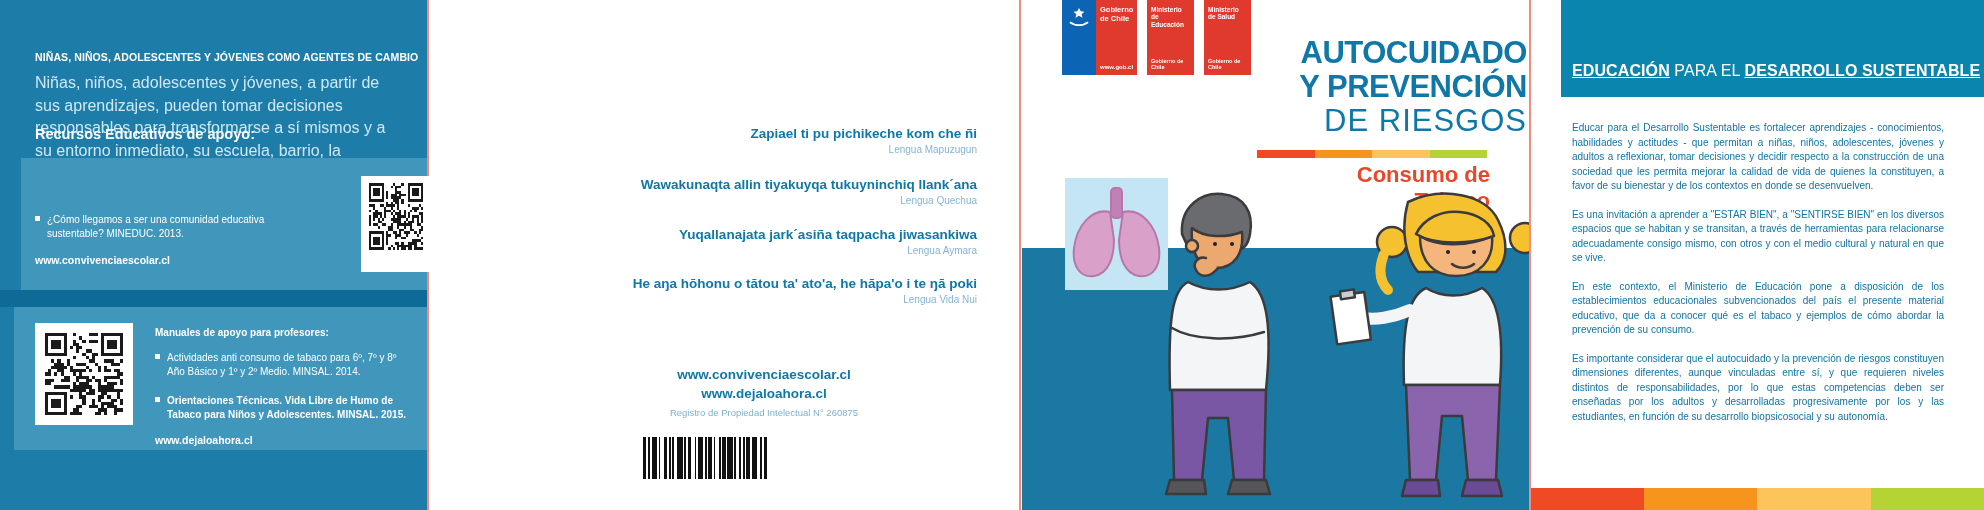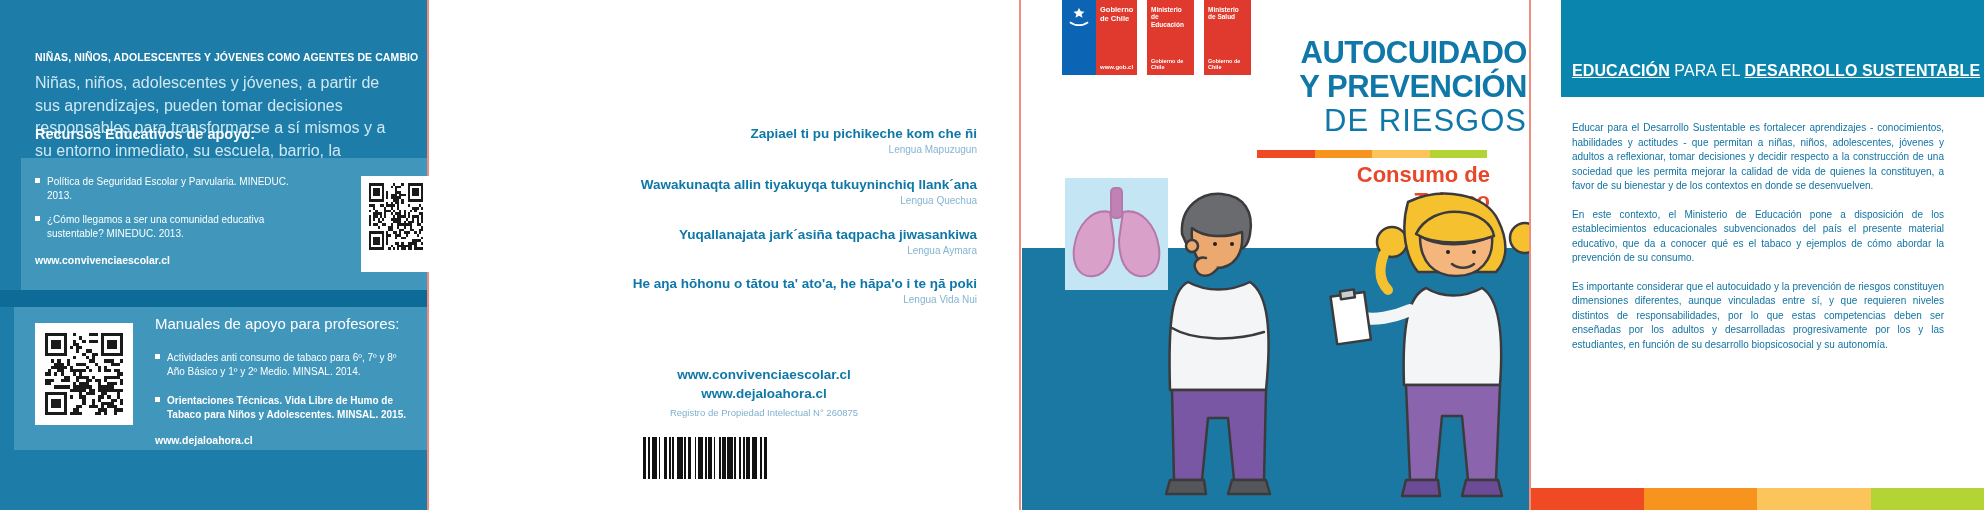--- a/index.html
+++ b/index.html
@@ -21,21 +21,21 @@
   .box2 { left:14px; top:307px; width:413px; height:143px; background:#4096bb; }
   .p1-divider { left:0; top:290px; width:427px; height:17px; background:#0e6b97; }
   .bullet { display:flex; color:#fff; font-size:10px; line-height:1.35; }
   .bullet::before { content:""; flex:none; width:5px; height:5px; background:#fff; margin:3px 7px 0 0; }
   .b1-item1 { left:14px; top:17px;  width:278px; }
   .b1-item2 { left:14px; top:55px;  width:278px; }
   .b1-link  { left:14px; top:96px;  font-size:10.5px; font-weight:bold; color:#fff; }
   .qr-box { background:#fff; padding:7px; z-index:3; }
   .qr1 { left:340px; top:18px; width:70px; height:96px; padding:7px 8px 22px 8px; }
   .qr2 { left:21px;  top:16px; width:98px; height:102px; padding:10px; }
-  .b2-head  { left:141px; top:8px; font-size:15px; font-weight:normal; color:#fff; }
+  .b2-head  { left:141px; top:20px; font-size:10px; font-weight:bold; color:#fff; }
   .b2-item1 { left:141px; top:44px; width:258px; }
   .b2-item2 { left:141px; top:87px; width:258px;font-weight:bold; }
   .b2-link  { left:141px; top:127px; font-size:10.5px; font-weight:bold; color:#fff; }
 
   
   .fold { top:0; width:2px; height:510px; background:#f08d7f; z-index:2; }
   .fold1 { left:427px; } .fold2 { left:1019px; } .fold3 { left:1529px; }
 
   
   .p2-title { left:452px; top:33px; color:#0f78a8; font-weight:bold; font-size:17.5px; line-height:1; }
@@ -86,21 +86,20 @@
 <body>
 
 <div class="canvas">
 
   <section class="abs p1">
     <div class="abs p1-heading">NIÑAS, NIÑOS, ADOLESCENTES Y JÓVENES COMO AGENTES DE CAMBIO</div>
     <div class="abs p1-intro">Niñas, niños, adolescentes y jóvenes, a partir de sus aprendizajes, pueden tomar decisiones responsables para transformarse a sí mismos y a su entorno inmediato, su escuela, barrio, la sociedad en que están insertos.</div>
     <div class="abs p1-res-head">Recursos Educativos de apoyo:</div>
 
     <div class="abs box1">
-      <div class="abs bullet b1-item1">Política de Seguridad Escolar y Parvularia. MINEDUC. 2013.</div>
       <div class="abs bullet b1-item2">¿Cómo llegamos a ser una comunidad educativa sustentable? MINEDUC. 2013.</div>
       <div class="abs b1-link">www.convivenciaescolar.cl</div>
       <div class="abs qr-box qr1"><svg viewBox="0 0 25 25" width="100%" height="100%" preserveAspectRatio="none" shape-rendering="crispEdges">
             <rect x="11" y="0" width="1" height="1" fill="#1a1a1a"></rect>
             <rect x="15" y="0" width="1" height="1" fill="#1a1a1a"></rect>
             <rect x="10" y="1" width="1" height="1" fill="#1a1a1a"></rect>
             <rect x="12" y="1" width="1" height="1" fill="#1a1a1a"></rect>
             <rect x="13" y="1" width="1" height="1" fill="#1a1a1a"></rect>
             <rect x="14" y="1" width="1" height="1" fill="#1a1a1a"></rect>
             <rect x="12" y="2" width="1" height="1" fill="#1a1a1a"></rect>
@@ -661,20 +660,21 @@
       <span style="background: rgb(251, 197, 92);"></span>
       <span style="background: rgb(180, 211, 52);"></span>
   </div>
   <div class="abs cover-sub">Consumo de Tabaco</div>
 
   <section class="abs edu-band">
     <div class="edu-band-title"><b>EDUCACIÓN</b> <span>PARA EL</span> <b>DESARROLLO SUSTENTABLE</b></div>
   </section>
   <div class="abs edu-paras">
     <p>Educar para el Desarrollo Sustentable es fortalecer aprendizajes - conocimientos, habilidades y actitudes - que permitan a niñas, niños, adolescentes, jóvenes y adultos a reflexionar, tomar decisiones y decidir respecto a la construcción de una sociedad que les permita mejorar la calidad de vida de quienes la constituyen, a favor de su bienestar y de los contextos en donde se desenvuelven.</p>
+    <p>Es una invitación a aprender a "ESTAR BIEN", a "SENTIRSE BIEN" en los diversos espacios que se habitan y se transitan, a través de herramientas para relacionarse adecuadamente consigo mismo, con otros y con el medio cultural y natural en que se vive.</p>
     <p>En este contexto, el Ministerio de Educación pone a disposición de los establecimientos educacionales subvencionados del país el presente material educativo, que da a conocer qué es el tabaco y ejemplos de cómo abordar la prevención de su consumo.</p>
     <p>Es importante considerar que el autocuidado y la prevención de riesgos constituyen dimensiones diferentes, aunque vinculadas entre sí, y que requieren niveles distintos de responsabilidades, por lo que estas competencias deben ser enseñadas por los adultos y desarrolladas progresivamente por los y las estudiantes, en función de su desarrollo biopsicosocial y su autonomía.</p>
   </div>
   <div class="abs stripe stripe-bottom">
     <span style="background: rgb(239, 74, 35);"></span>
       <span style="background: rgb(247, 148, 30);"></span>
       <span style="background: rgb(251, 197, 92);"></span>
       <span style="background: rgb(180, 211, 52);"></span>
   </div>
 

